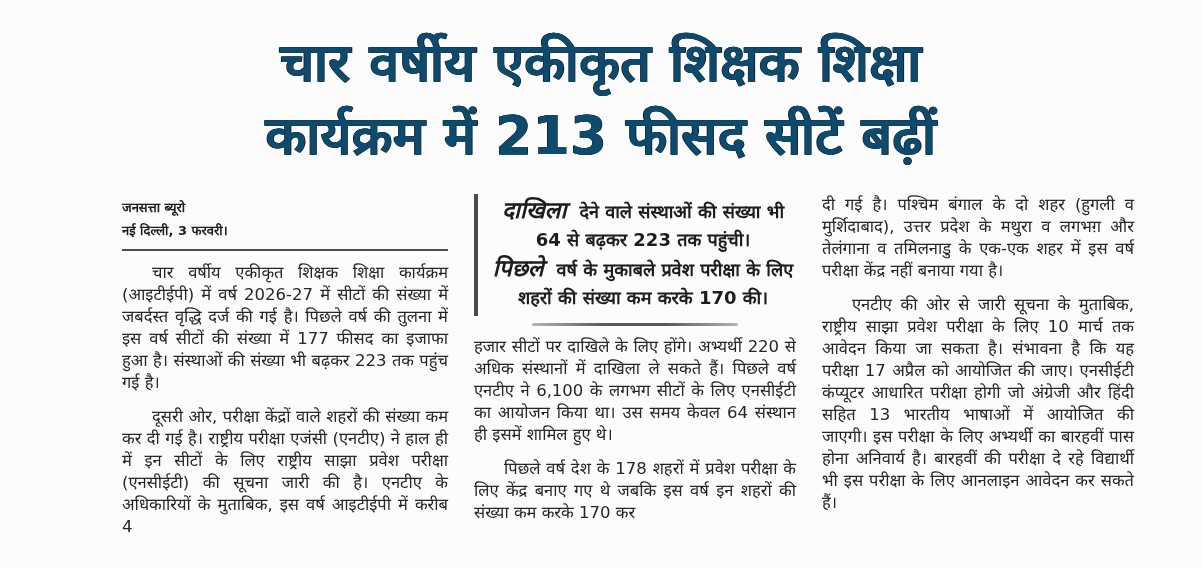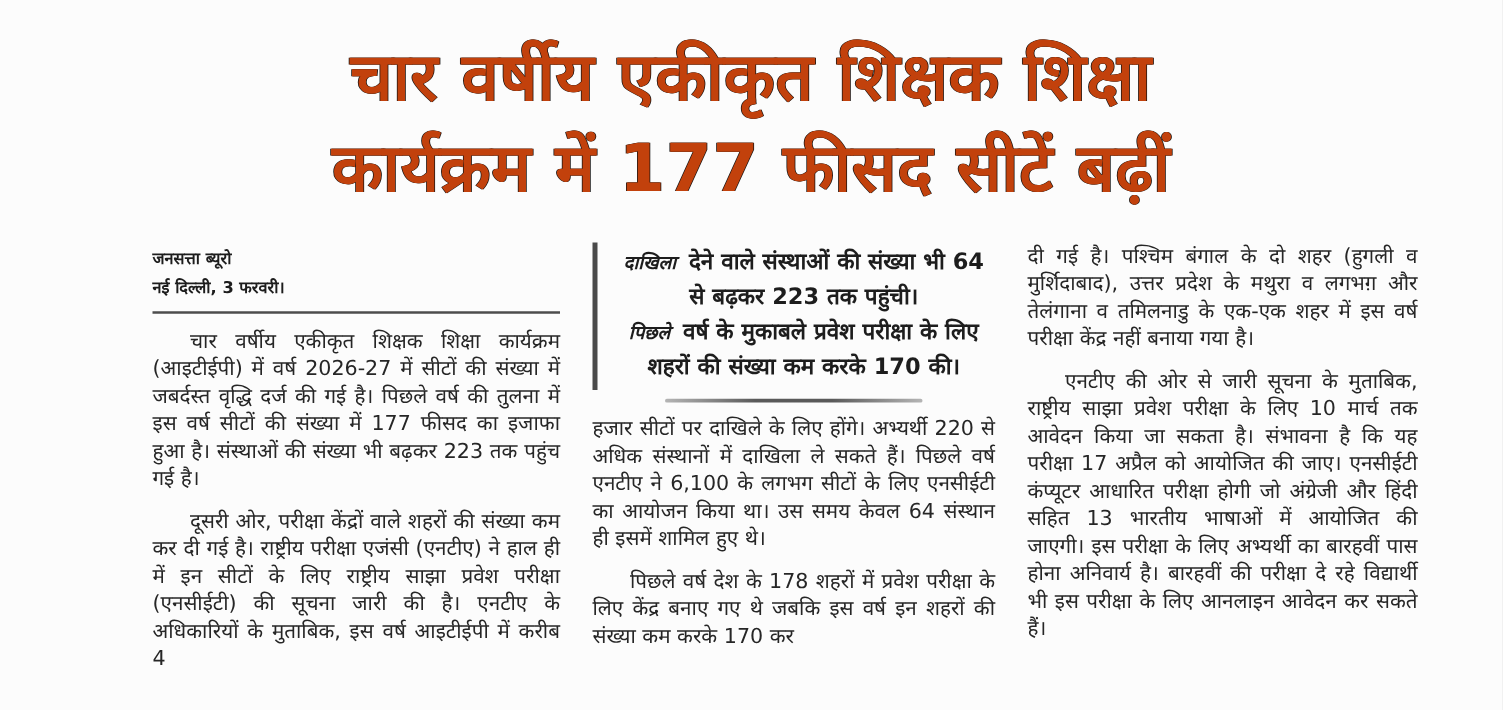--- a/index.html
+++ b/index.html
@@ -11,21 +11,21 @@
     background:#fcfcfc;
     font-family:"DejaVu Sans", sans-serif;
     color:#222;
     overflow:hidden;
   }
   
   .headline {
     position:absolute;
     top:26px; left:110px; right:110px;
     text-align:center;
-    color:#c2410c;
+    color:#0c4a6e;
   }
   .headline-line {
     font-size:53px;
     font-weight:bold;
     line-height:73px;
     letter-spacing:0.5px;
     text-shadow:0.6px 0 0 #121212, -0.6px 0 0 #121212;
     white-space:nowrap;
   }
   
@@ -61,40 +61,40 @@
     padding:2px 0 4px 12px;
     text-align:center;
     font-weight:bold;
     font-size:18px;
     line-height:28px;
     color:#1d1d1d;
   }
   .pullquote p { margin:0; }
   .pullquote .lead {
     font-style:italic;
-    font-size:15px;
+    font-size:23px;
     font-weight:bold;
     padding-right:5px;
   }
   .quote-rule {
     height:3px;
     width:64%;
     margin:7px auto 10px auto;
     background:linear-gradient(90deg,#b5b5b5 0%,#5a5a5a 35%,#5a5a5a 65%,#b5b5b5 100%);
     border-radius:2px;
   }
 </style>
 </head>
 <body>
 
 <div class="page">
 
   <header class="headline">
     <div class="headline-line">चार वर्षीय एकीकृत शिक्षक शिक्षा</div>
-    <div class="headline-line">कार्यक्रम में 177 फीसद सीटें बढ़ीं</div>
+    <div class="headline-line">कार्यक्रम में 213 फीसद सीटें बढ़ीं</div>
   </header>
 
   <div class="body-cols">
 
     <div class="col col-left">
       <div class="byline">
         <div>जनसत्ता ब्यूरो</div>
         <div>नई दिल्ली, 3 फरवरी।</div>
       </div>
       <hr class="byline-rule">

